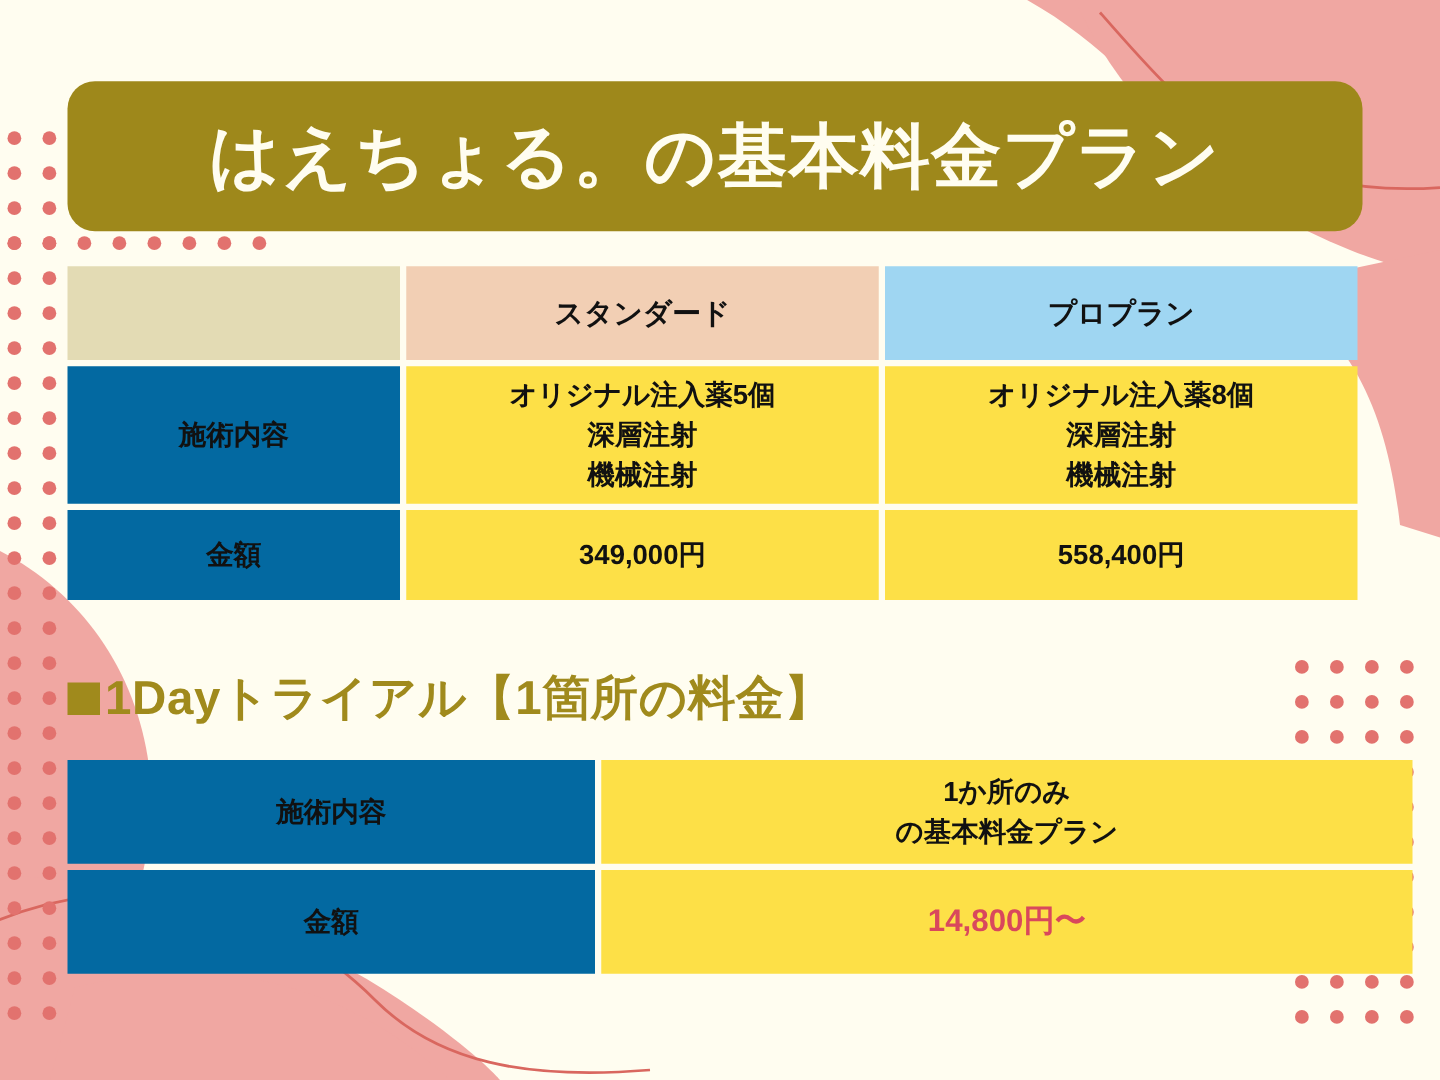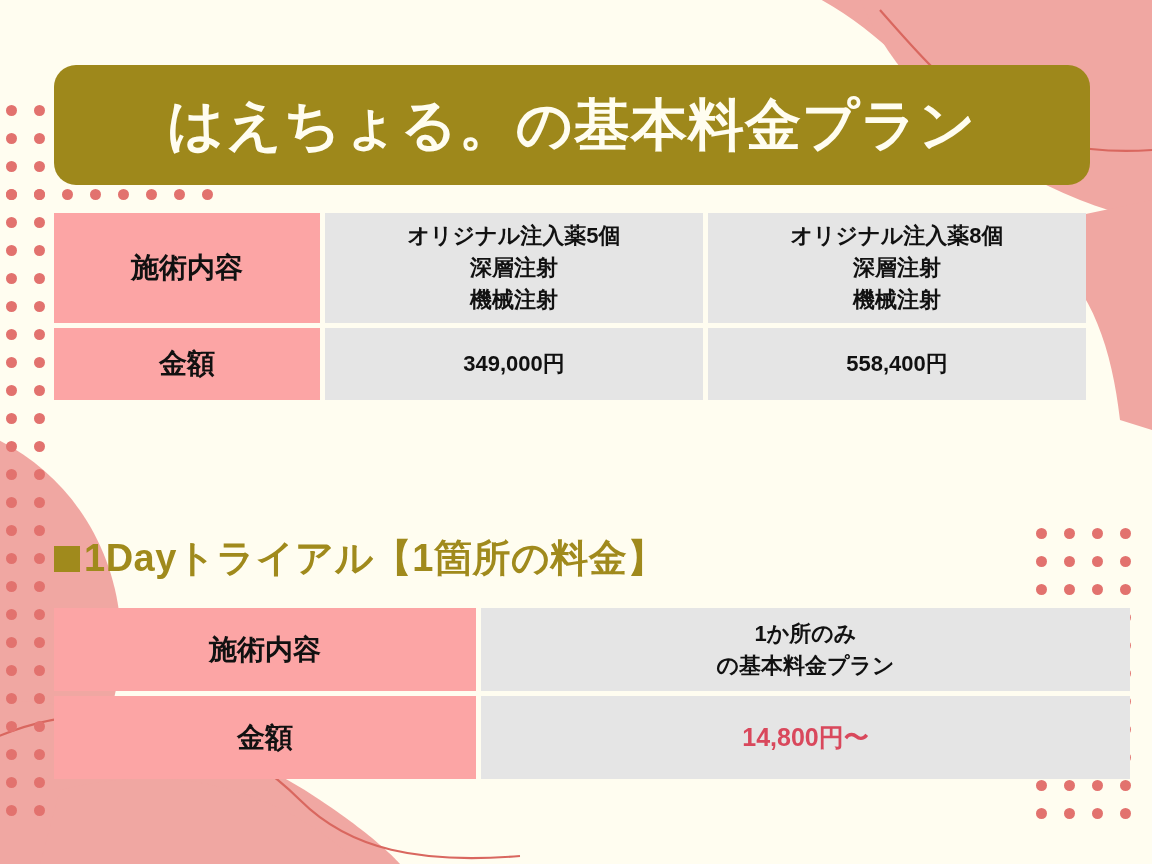--- a/index.html
+++ b/index.html
@@ -101,36 +101,36 @@
   #table-main {
     left: 49px;
     top: 208px;
   }
   #table-trial {
     left: 49px;
     top: 603px;
   }
 
   .cell-label {
-    background: #fca5a5;
-    font-size: 28px;
+    background: #0369a1;
+    font-size: 22px;
   }
   .cell-head-blank {
     background: #E3DBB4;
   }
   .cell-head-standard {
     background: #F2CFB4;
     font-size: 23px;
   }
   .cell-head-pro {
     background: #9FD6F2;
     font-size: 23px;
   }
   .cell-body {
-    background: #e5e5e5;
+    background: #fde047;
     font-size: 22px;
     line-height: 1.45;
     margin-left: 47px;
   }
   .cell-body .price {
     font-size: 22px;
   }
   .cell-body .price-accent {
     font-size: 25px;
     color: #D9485C;
@@ -301,20 +301,25 @@
   </div>
 
 <div id="content">
 
   <div id="title-banner">
     <span id="title-text">はえちょる。の基本料金プラン</span>
   </div>
 
   <table class="price-table" id="table-main">
     <tbody>
+        <tr>
+      <td class="cell-head-blank col-label row-head"></td>
+      <td class="cell-head-standard col-plan row-head">スタンダード</td>
+      <td class="cell-head-pro col-plan row-head">プロプラン</td>
+    </tr>
     <tr>
       <td class="cell-label col-label row-detail">施術内容</td>
       <td class="cell-body col-plan row-detail">
         <div>オリジナル注入薬5個</div>
         <div>深層注射</div>
         <div>機械注射</div>
       </td>
       <td class="cell-body col-plan row-detail">
         <div>オリジナル注入薬8個</div>
         <div>深層注射</div>

